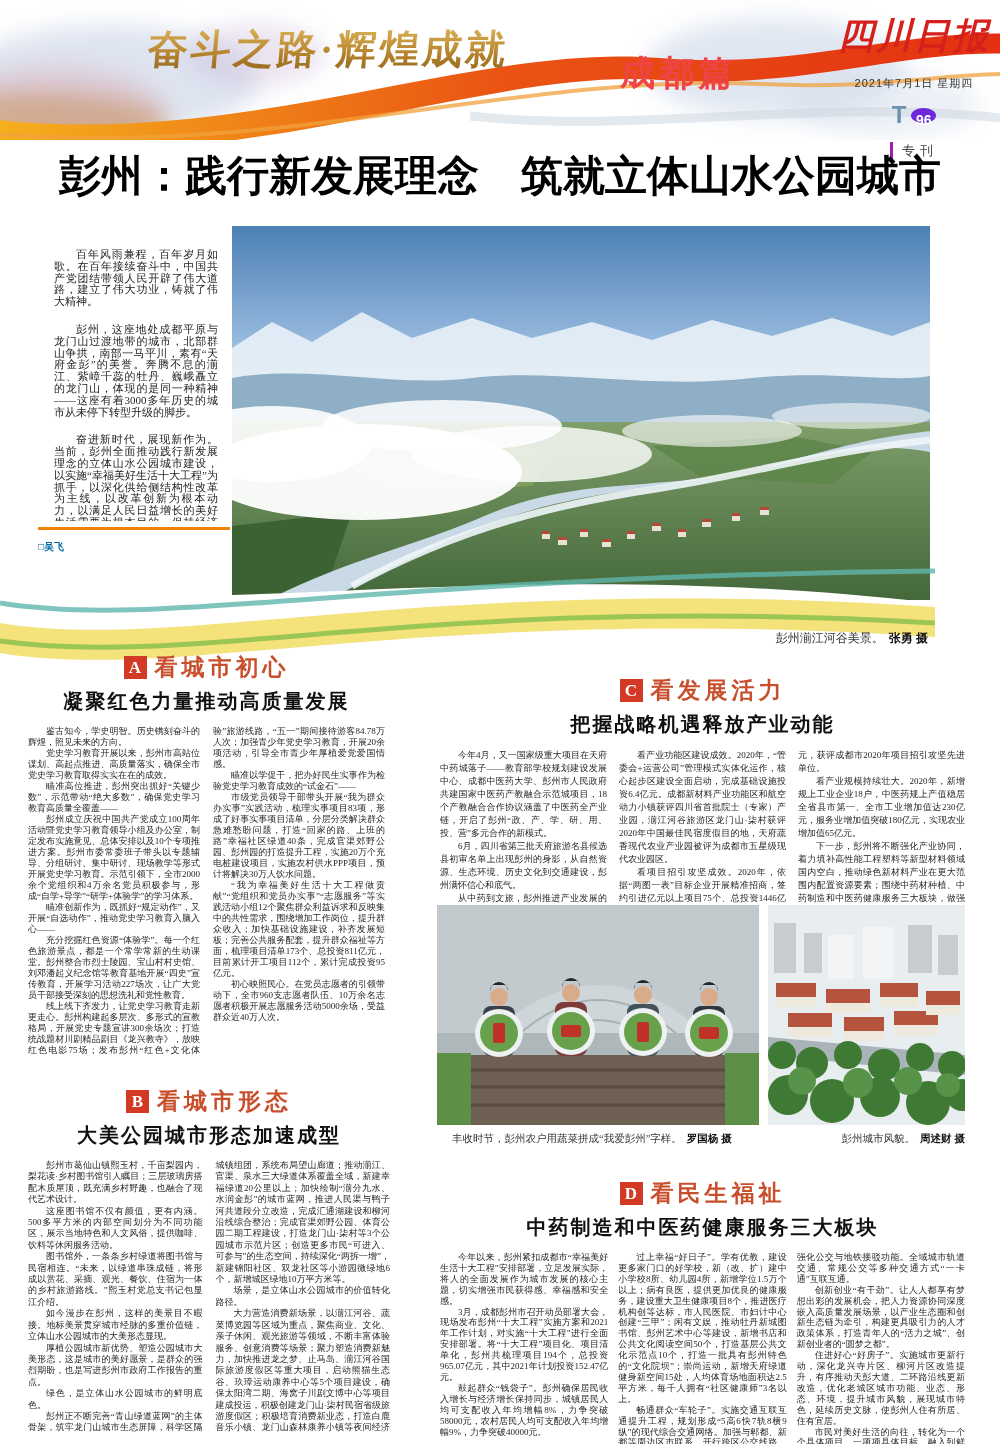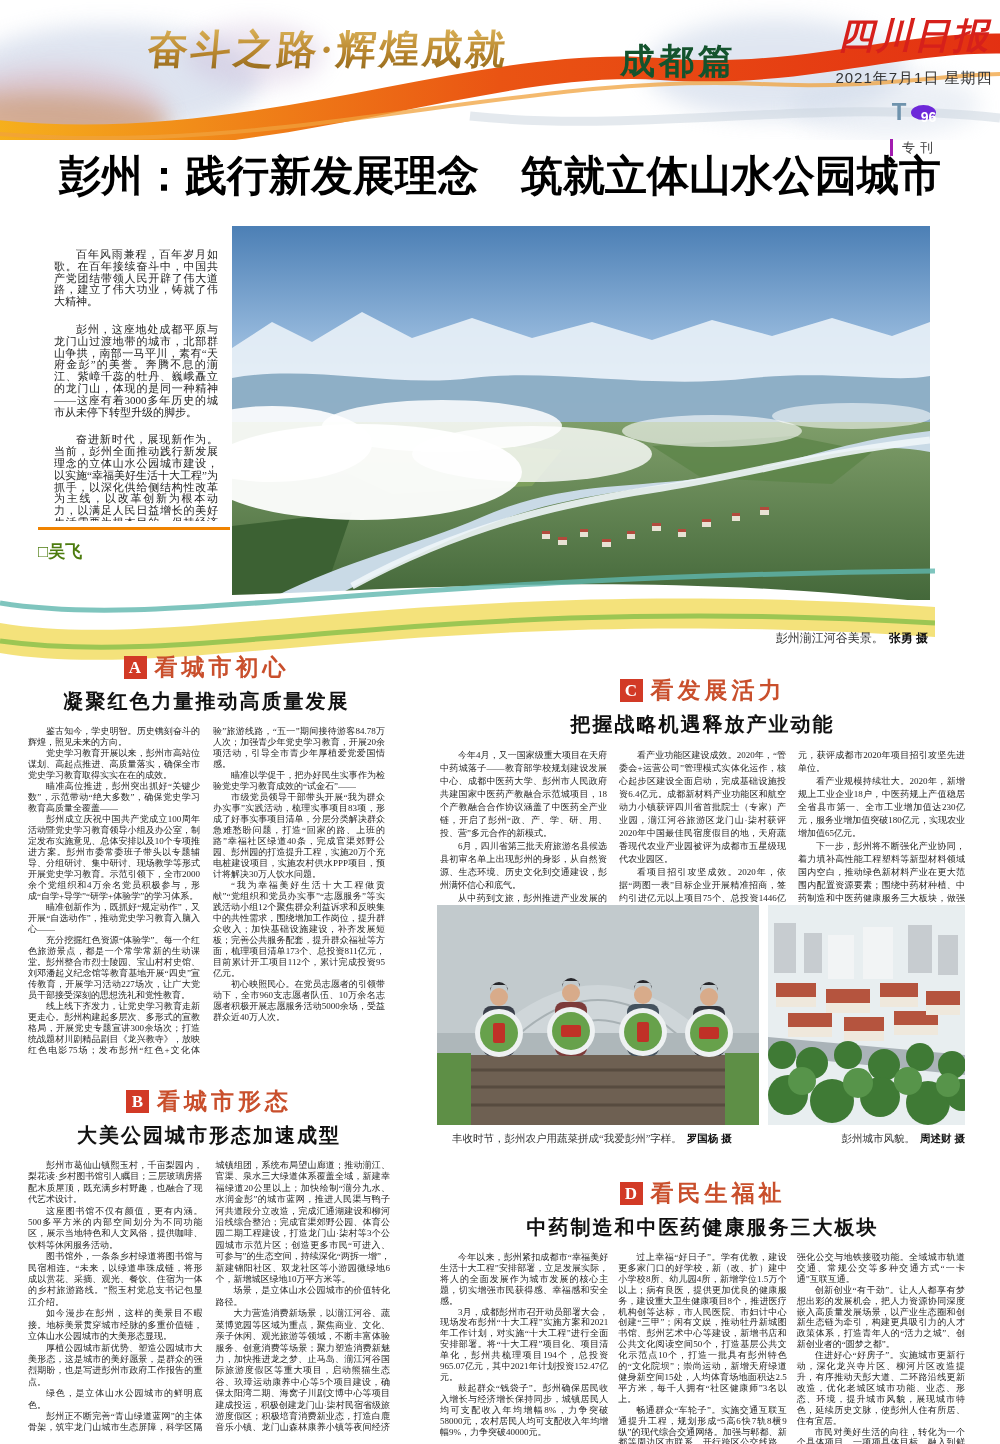--- a/index.html
+++ b/index.html
@@ -6,43 +6,43 @@
   .page{position:relative;width:1000px;height:1444px;background:#fff;margin:0 auto;
         overflow:hidden;font-family:"Liberation Serif",serif;color:#222;}
 
   
   .banner{position:absolute;left:0;top:0;width:1000px;height:140px;}
   .series-title{position:absolute;left:148px;top:22px;font-size:40px;font-weight:bold;
     letter-spacing:3px;transform:skewX(-5deg);
     background:linear-gradient(180deg,#e2bc62 0%,#b8862e 55%,#8a6218 100%);
     -webkit-background-clip:text;background-clip:text;color:transparent;
     text-shadow:0 0 0 rgba(0,0,0,0);font-family:"Liberation Serif",serif;}
-  .edition{position:absolute;left:620px;top:38px;font-size:35px;font-weight:bold;color:#14532d;
+  .edition{position:absolute;left:620px;top:50px;font-size:35px;font-weight:bold;color:#ef4444;
     letter-spacing:4px;}
   .mast{position:absolute;right:6px;top:12px;width:160px;text-align:center;}
   .mast-logo{font-size:36px;font-weight:bold;font-style:italic;color:#d6201b;letter-spacing:2px;}
-  .mast-date{font-size:15px;color:#333;margin-top:8px;letter-spacing:1px;font-family:"Liberation Sans",sans-serif;}
+  .mast-date{font-size:11px;color:#333;margin-top:15px;letter-spacing:1px;font-family:"Liberation Sans",sans-serif;}
   .mast-page{margin-top:10px;display:flex;align-items:center;justify-content:center;gap:5px;}
   .mast-t{color:#6f93ad;font-weight:bold;font-size:24px;font-family:"Liberation Sans",sans-serif;}
   .mast-num{display:inline-block;width:25px;height:15px;border-radius:50%;background:#6d28d9;color:#fff;
-    font:bold 14px/25px "Liberation Sans",sans-serif;text-align:right;}
+    font:bold 14px/25px "Liberation Sans",sans-serif;text-align:center;}
   .mast-kan{display:inline-block;margin-top:13px;font-size:13px;color:#444;letter-spacing:5px;
     border-left:3px solid #a21caf;padding-left:9px;line-height:17px;}
 
   
   .headline{position:absolute;left:30px;right:30px;top:148px;margin:0;text-align:center;
     font-family:"Liberation Sans",sans-serif;font-size:42px;font-weight:900;color:#000;
     letter-spacing:0px;white-space:nowrap;}
 
   
   .lead{position:absolute;left:38px;top:233px;width:196px;height:288px;overflow:hidden;}
   .lead p{margin:16px;text-indent:2em;font-size:11px;line-height:11.8px;text-align:justify;color:#222;}
   .lead-rule{position:absolute;left:38px;top:527px;width:192px;height:3px;background:#f08300;}
-  .byline{position:absolute;left:38px;top:540px;font-size:17px;font-weight:bold;
-    font-family:"Liberation Sans",sans-serif;color:#4d7c0f;}
+  .byline{position:absolute;left:38px;top:540px;font-size:10px;font-weight:bold;
+    font-family:"Liberation Sans",sans-serif;color:#0369a1;}
 
   
   .hero{position:absolute;left:232px;top:226px;width:698px;height:374px;overflow:hidden;}
   .hero svg{display:block;width:100%;height:100%;}
   .wave-strip{position:absolute;left:0px;top:545px;width:935px;height:130px;}
   .hero-caption{position:absolute;right:72px;top:630px;font-size:12px;color:#333;z-index:5;}
   .caption b{font-family:"Liberation Sans",sans-serif;color:#111;margin-left:5px;}
   .hero-caption b{font-family:"Liberation Sans",sans-serif;color:#111;margin-left:5px;}
 
   

